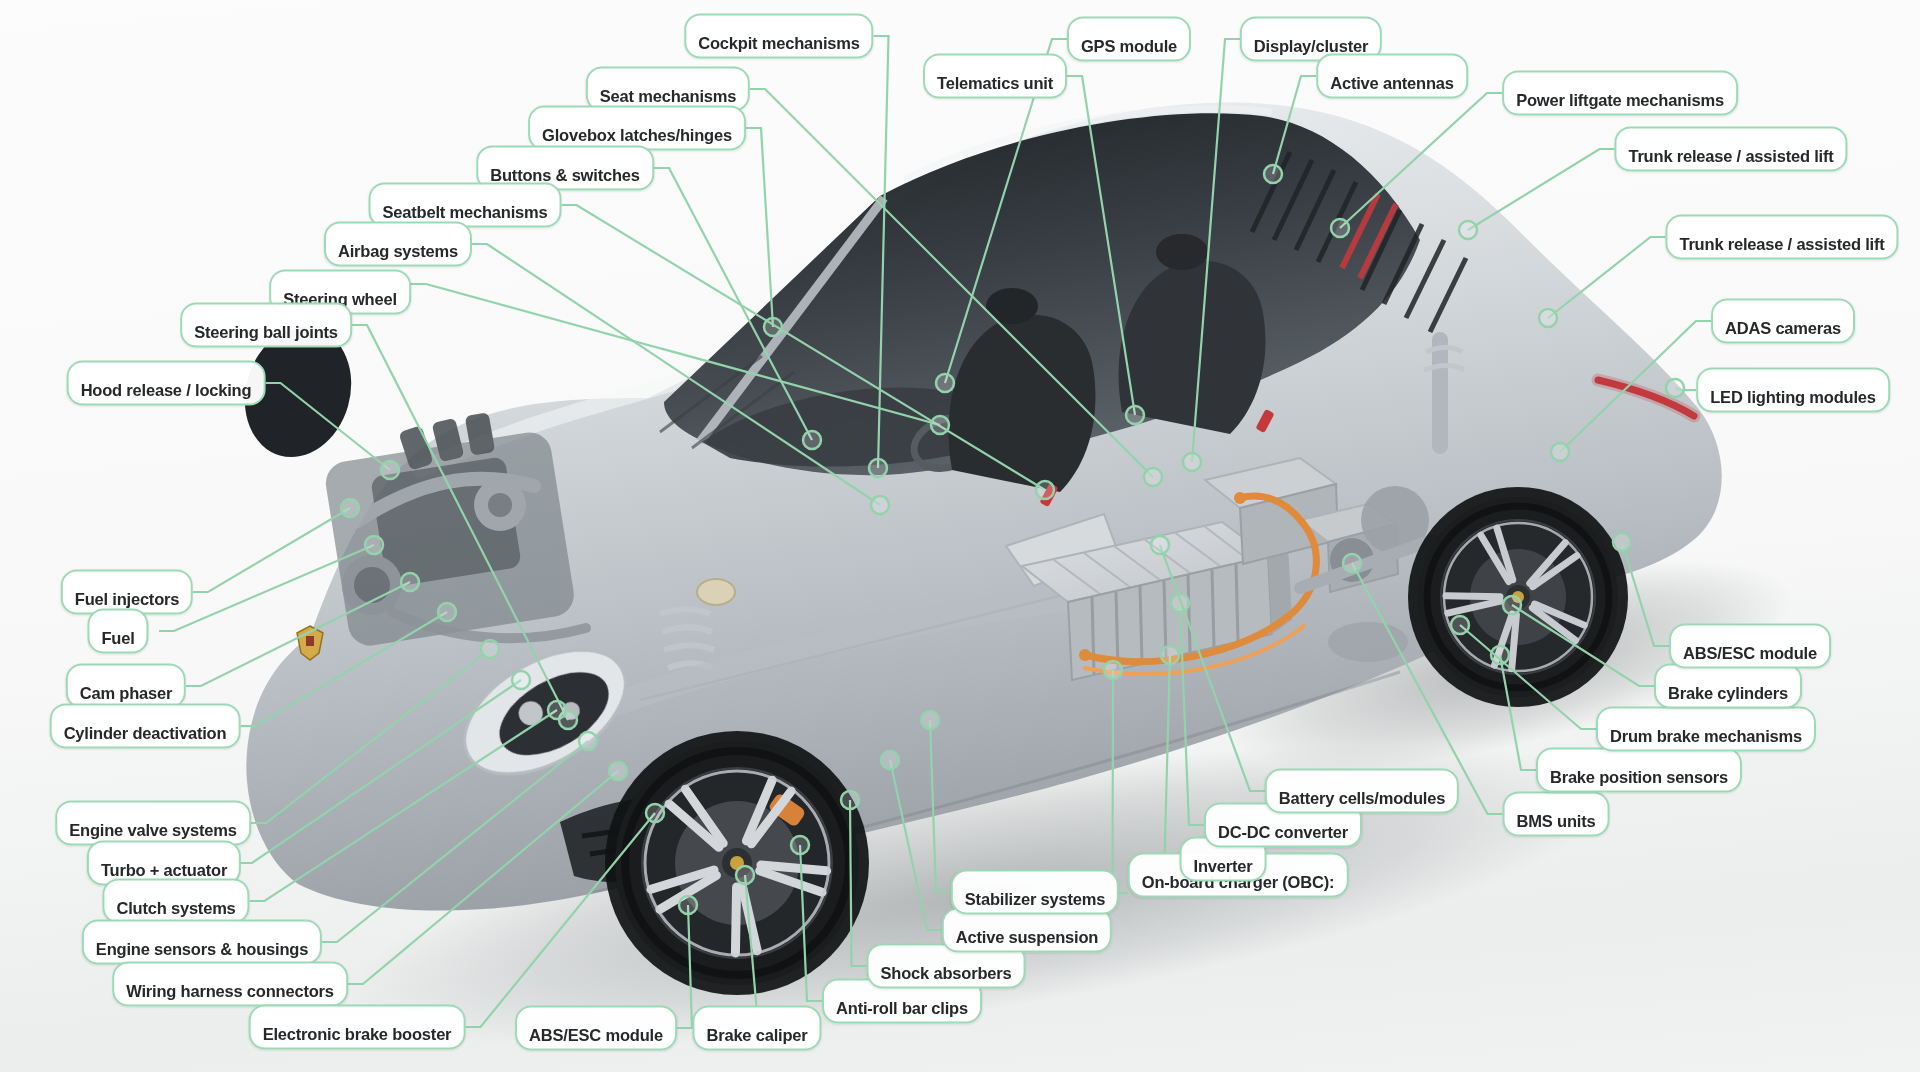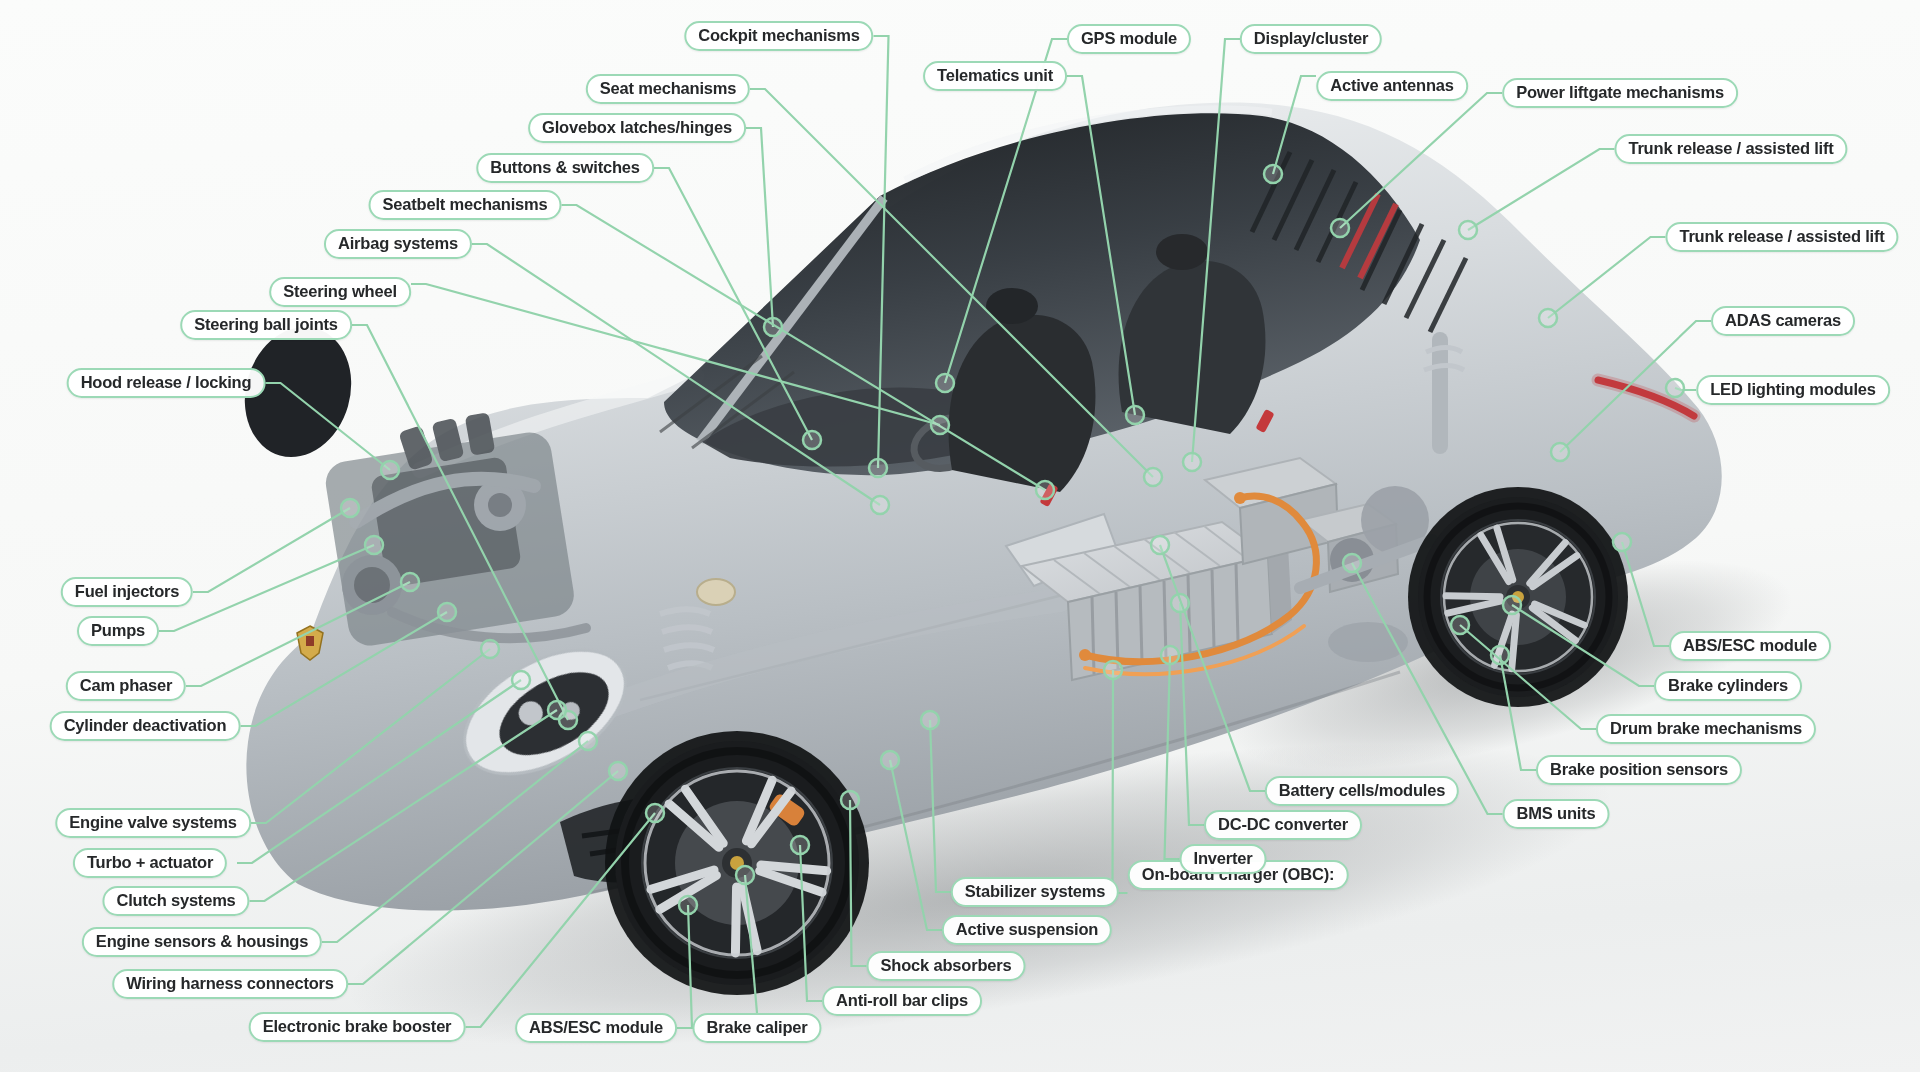--- a/index.html
+++ b/index.html
@@ -7,21 +7,21 @@
     position:relative;width:1920px;height:1072px;overflow:hidden;
     background:linear-gradient(175deg,#fbfcfb 0%,#f7f8f7 55%,#eceeee 85%,#f1f2f2 100%);
     font-family:"Liberation Sans","DejaVu Sans",sans-serif;
   }
   #car-svg{position:absolute;left:0;top:0;width:1920px;height:1072px;}
   .pill{
     position:absolute;transform:translate(-50%,-50%);
     background:rgba(255,255,255,0.96);
     border:2px solid var(--pill-border,#9cd9b6);
     border-radius:16px;
-    padding:3px 12px 4px 12px;
+    padding:18px 12px 4px 12px;
     font-size:16.5px;font-weight:bold;letter-spacing:-0.2px;
     color:var(--pill-text,#26282a);
     white-space:nowrap;
     box-shadow:0 1px 2px rgba(0,0,0,0.07);
     z-index:5;
   }
 </style>
 </head>
 <body>
 
@@ -347,39 +347,39 @@
         <circle cx="1622" cy="542" r="9" fill="rgba(255,255,255,0.2)" stroke="#93d3ac" stroke-width="2.5"></circle>
       </g>
   </svg>
 
   <div id="labels">
       <div class="pill" style="left: 779px; top: 36px;">Cockpit mechanisms</div>
       <div class="pill" style="left: 1129px; top: 39px;">GPS module</div>
       <div class="pill" style="left: 1311px; top: 39px;">Display/cluster</div>
       <div class="pill" style="left: 668px; top: 89px;">Seat mechanisms</div>
       <div class="pill" style="left: 995px; top: 76px;">Telematics unit</div>
-      <div class="pill" style="left: 1392px; top: 86px;">Active antennas</div>
+      <div class="pill" style="left: 1392px; top: 76px;">Active antennas</div>
       <div class="pill" style="left: 1620px; top: 93px; text-align: center;">Power liftgate mechanisms</div>
       <div class="pill" style="left: 1731px; top: 149px;">Trunk release / assisted lift</div>
       <div class="pill" style="left: 1782px; top: 237px;">Trunk release / assisted lift</div>
       <div class="pill" style="left: 1783px; top: 321px; text-align: right;">ADAS cameras</div>
       <div class="pill" style="left: 1793px; top: 390px;">LED lighting modules</div>
       <div class="pill" style="left: 637px; top: 128px;">Glovebox latches/hinges</div>
       <div class="pill" style="left: 565px; top: 168px;">Buttons &amp; switches</div>
       <div class="pill" style="left: 465px; top: 205px;">Seatbelt mechanisms</div>
       <div class="pill" style="left: 398px; top: 244px;">Airbag systems</div>
       <div class="pill" style="left: 340px; top: 292px;">Steering wheel</div>
       <div class="pill" style="left: 266px; top: 325px;">Steering ball joints</div>
       <div class="pill" style="left: 166px; top: 383px;">Hood release / locking</div>
       <div class="pill" style="left: 127px; top: 592px;">Fuel injectors</div>
-      <div class="pill" style="left: 118px; top: 631px;">Pumps</div>
+      <div class="pill" style="left: 118px; top: 631px;">Fuel</div>
       <div class="pill" style="left: 126px; top: 686px;">Cam phaser</div>
       <div class="pill" style="left: 145px; top: 726px;">Cylinder deactivation</div>
       <div class="pill" style="left: 153px; top: 823px;">Engine valve systems</div>
-      <div class="pill" style="left: 150px; top: 863px;">Turbo + actuator</div>
+      <div class="pill" style="left: 164px; top: 863px;">Turbo + actuator</div>
       <div class="pill" style="left: 176px; top: 901px;">Clutch systems</div>
       <div class="pill" style="left: 202px; top: 942px;">Engine sensors &amp; housings</div>
       <div class="pill" style="left: 230px; top: 984px;">Wiring harness connectors</div>
       <div class="pill" style="left: 357px; top: 1027px; text-align: right;">Electronic brake booster</div>
       <div class="pill" style="left: 596px; top: 1028px;">ABS/ESC module</div>
       <div class="pill" style="left: 757px; top: 1028px;">Brake caliper</div>
       <div class="pill" style="left: 902px; top: 1001px;">Anti-roll bar clips</div>
       <div class="pill" style="left: 946px; top: 966px;">Shock absorbers</div>
       <div class="pill" style="left: 1027px; top: 930px;">Active suspension</div>
       <div class="pill" style="left: 1035px; top: 892px;">Stabilizer systems</div>

